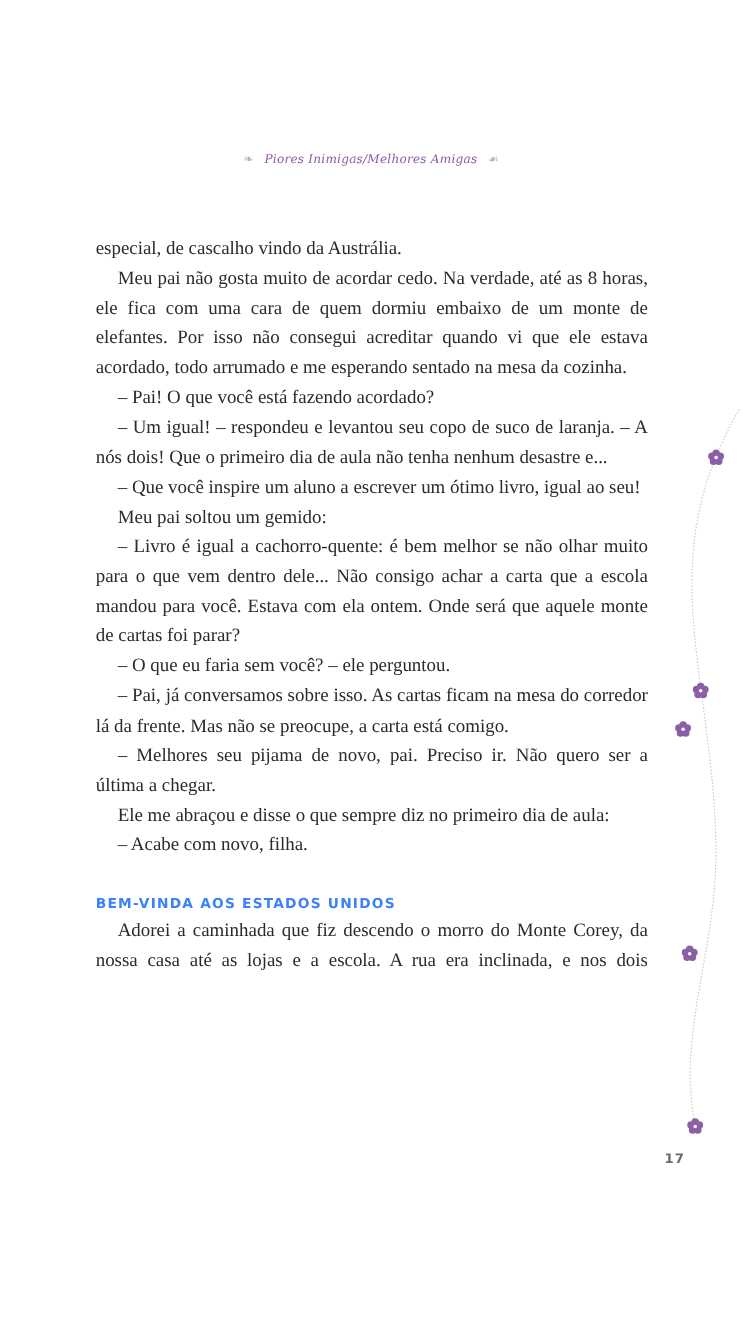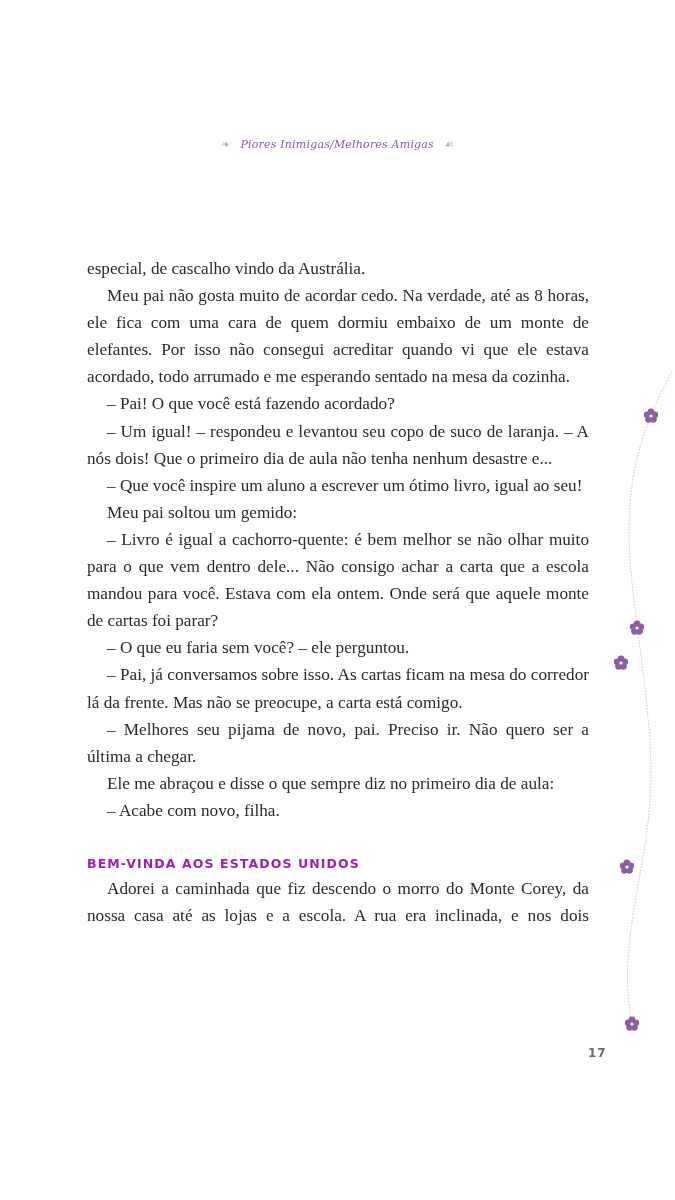--- a/index.html
+++ b/index.html
@@ -47,38 +47,37 @@
       line-height: 27.1px;
       color: #2a2a2a;
     }
     .text-block p {
       margin: 0;
       text-align: justify;
       text-indent: 20px;
     }
     .text-block p.noindent {
       text-indent: 0;
-      margin-top: 43px;
     }
     .text-block p.last-tight {
       text-align-last: left;
     }
     .section-heading {
       margin: 29px 0 0 0;
       font-family: "DejaVu Sans", sans-serif;
       font-weight: bold;
       font-size: 12.5px;
       letter-spacing: 1.1px;
-      color: #a21caf;
+      color: #3b82f6;
       line-height: 22px;
       text-indent: 0;
     }
     .page-number {
       position: absolute;
-      left: 588px;
+      left: 604px;
       top: 1046px;
       font-family: "DejaVu Sans", sans-serif;
       font-weight: bold;
       font-size: 12px;
       letter-spacing: 1px;
       color: #6b6b6b;
     }
     .vine {
       position: absolute;
       left: 560px;

